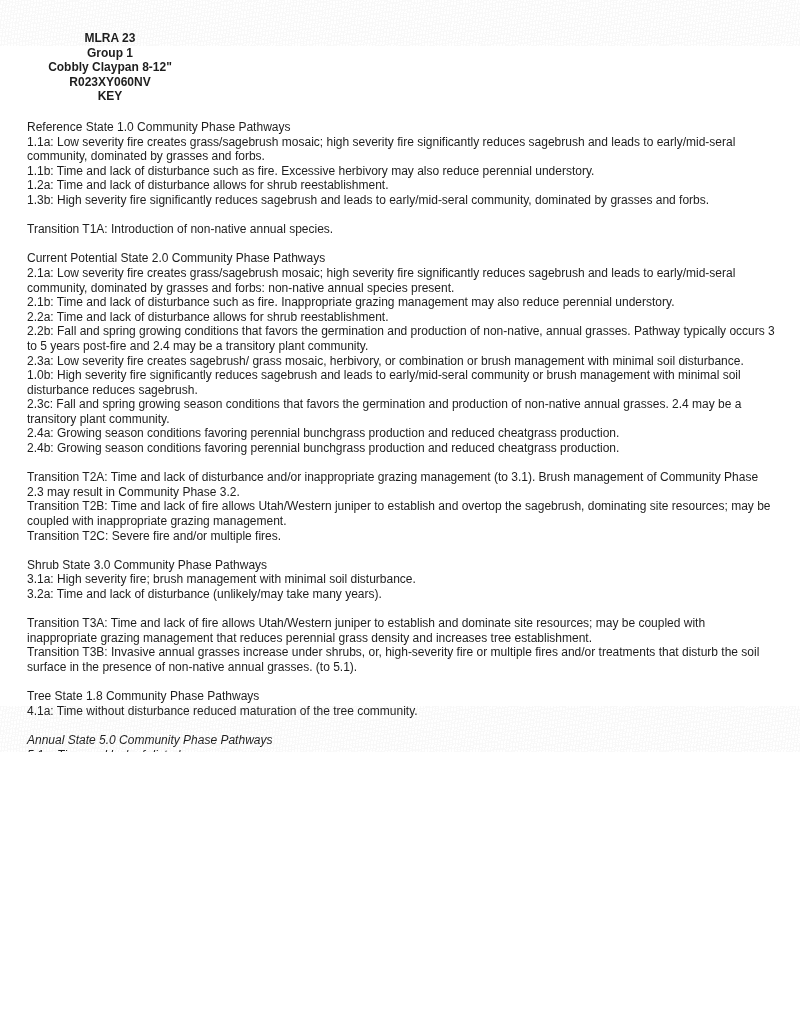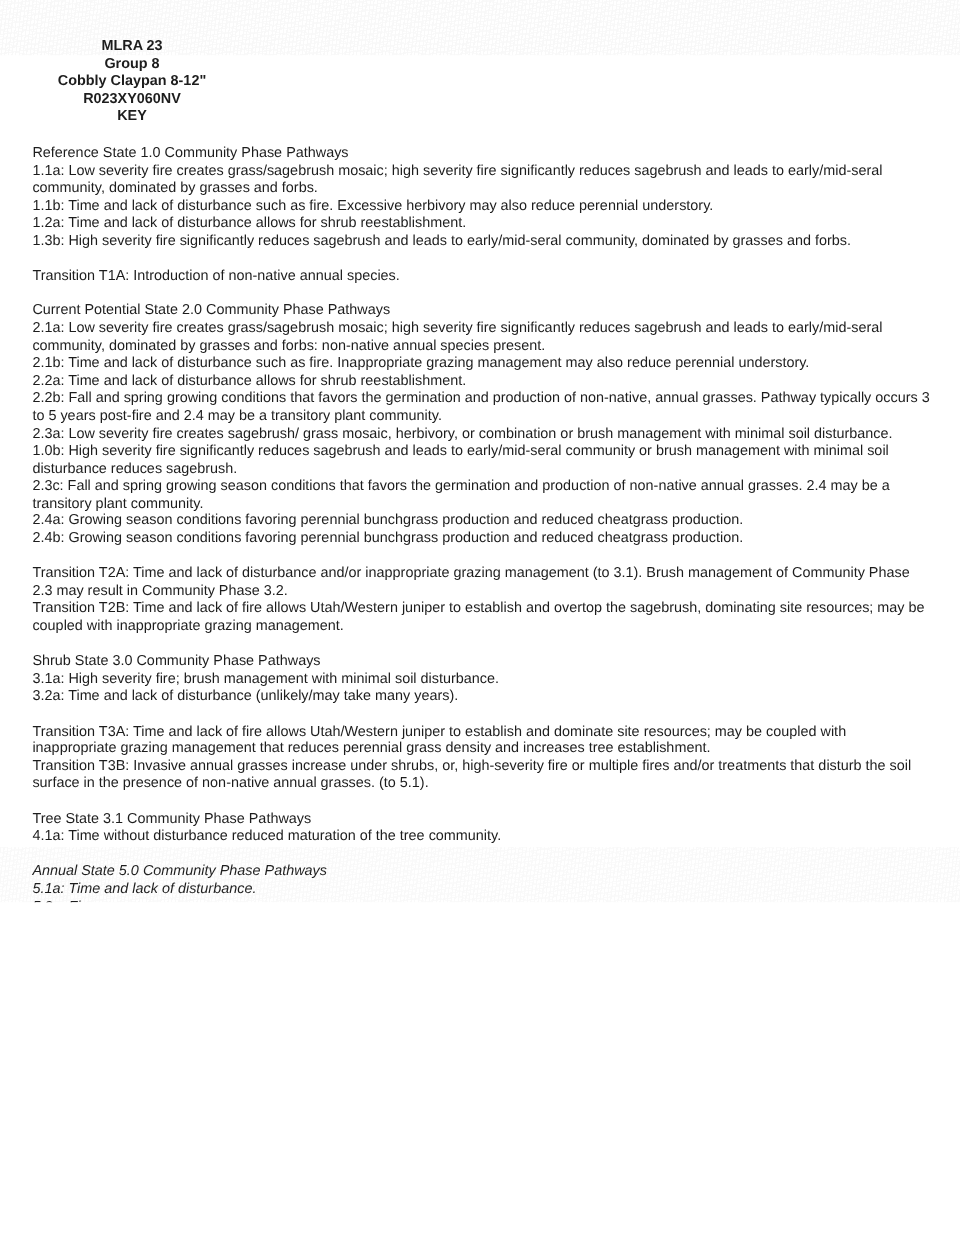--- a/index.html
+++ b/index.html
@@ -55,21 +55,21 @@
   .paragraph:last-child { margin-bottom: 0; font-style: italic; }
   .line { margin: 0; padding: 0; }
 </style>
 </head>
 <body>
 
 <div class="page">
   <div class="noise noise-top"></div>
   <header class="doc-header">
       <div class="header-line">MLRA 23</div>
-      <div class="header-line">Group 8</div>
+      <div class="header-line">Group 1</div>
       <div class="header-line">Cobbly Claypan 8-12"</div>
       <div class="header-line">R023XY060NV</div>
       <div class="header-line">KEY</div>
     </header>
   <main class="doc-body">
       <section class="paragraph">
         <p class="line">Reference State 1.0 Community Phase Pathways</p>
         <p class="line">1.1a: Low severity fire creates grass/sagebrush mosaic; high severity fire significantly reduces sagebrush and leads to early/mid-seral community, dominated by grasses and forbs.</p>
         <p class="line">1.1b: Time and lack of disturbance such as fire. Excessive herbivory may also reduce perennial understory.</p>
         <p class="line">1.2a: Time and lack of disturbance allows for shrub reestablishment.</p>
@@ -86,32 +86,33 @@
         <p class="line">2.2b: Fall and spring growing conditions that favors the germination and production of non-native, annual grasses. Pathway typically occurs 3 to 5 years post-fire and 2.4 may be a transitory plant community.</p>
         <p class="line">2.3a: Low severity fire creates sagebrush/ grass mosaic, herbivory, or combination or brush management with minimal soil disturbance.</p>
         <p class="line">1.0b: High severity fire significantly reduces sagebrush and leads to early/mid-seral community or brush management with minimal soil disturbance reduces sagebrush.</p>
         <p class="line">2.3c: Fall and spring growing season conditions that favors the germination and production of non-native annual grasses. 2.4 may be a transitory plant community.</p>
         <p class="line">2.4a: Growing season conditions favoring perennial bunchgrass production and reduced cheatgrass production.</p>
         <p class="line">2.4b: Growing season conditions favoring perennial bunchgrass production and reduced cheatgrass production.</p>
       </section>
       <section class="paragraph">
         <p class="line">Transition T2A: Time and lack of disturbance and/or inappropriate grazing management (to 3.1). Brush management of Community Phase 2.3 may result in Community Phase 3.2.</p>
         <p class="line">Transition T2B: Time and lack of fire allows Utah/Western juniper to establish and overtop the sagebrush, dominating site resources; may be coupled with inappropriate grazing management.</p>
+        <p class="line">Transition T2C: Severe fire and/or multiple fires.</p>
       </section>
       <section class="paragraph">
         <p class="line">Shrub State 3.0 Community Phase Pathways</p>
         <p class="line">3.1a: High severity fire; brush management with minimal soil disturbance.</p>
         <p class="line">3.2a: Time and lack of disturbance (unlikely/may take many years).</p>
       </section>
       <section class="paragraph">
         <p class="line">Transition T3A: Time and lack of fire allows Utah/Western juniper to establish and dominate site resources; may be coupled with inappropriate grazing management that reduces perennial grass density and increases tree establishment.</p>
         <p class="line">Transition T3B: Invasive annual grasses increase under shrubs, or, high-severity fire or multiple fires and/or treatments that disturb the soil surface in the presence of non-native annual grasses. (to 5.1).</p>
       </section>
       <section class="paragraph">
-        <p class="line">Tree State 3.1 Community Phase Pathways</p>
+        <p class="line">Tree State 1.8 Community Phase Pathways</p>
         <p class="line">4.1a: Time without disturbance reduced maturation of the tree community.</p>
       </section>
       <section class="paragraph">
         <p class="line">Annual State 5.0 Community Phase Pathways</p>
         <p class="line">5.1a: Time and lack of disturbance.</p>
         <p class="line">5.2a: Fire.</p>
       </section>
     </main>
   <div class="noise noise-bottom"></div>
 </div>

